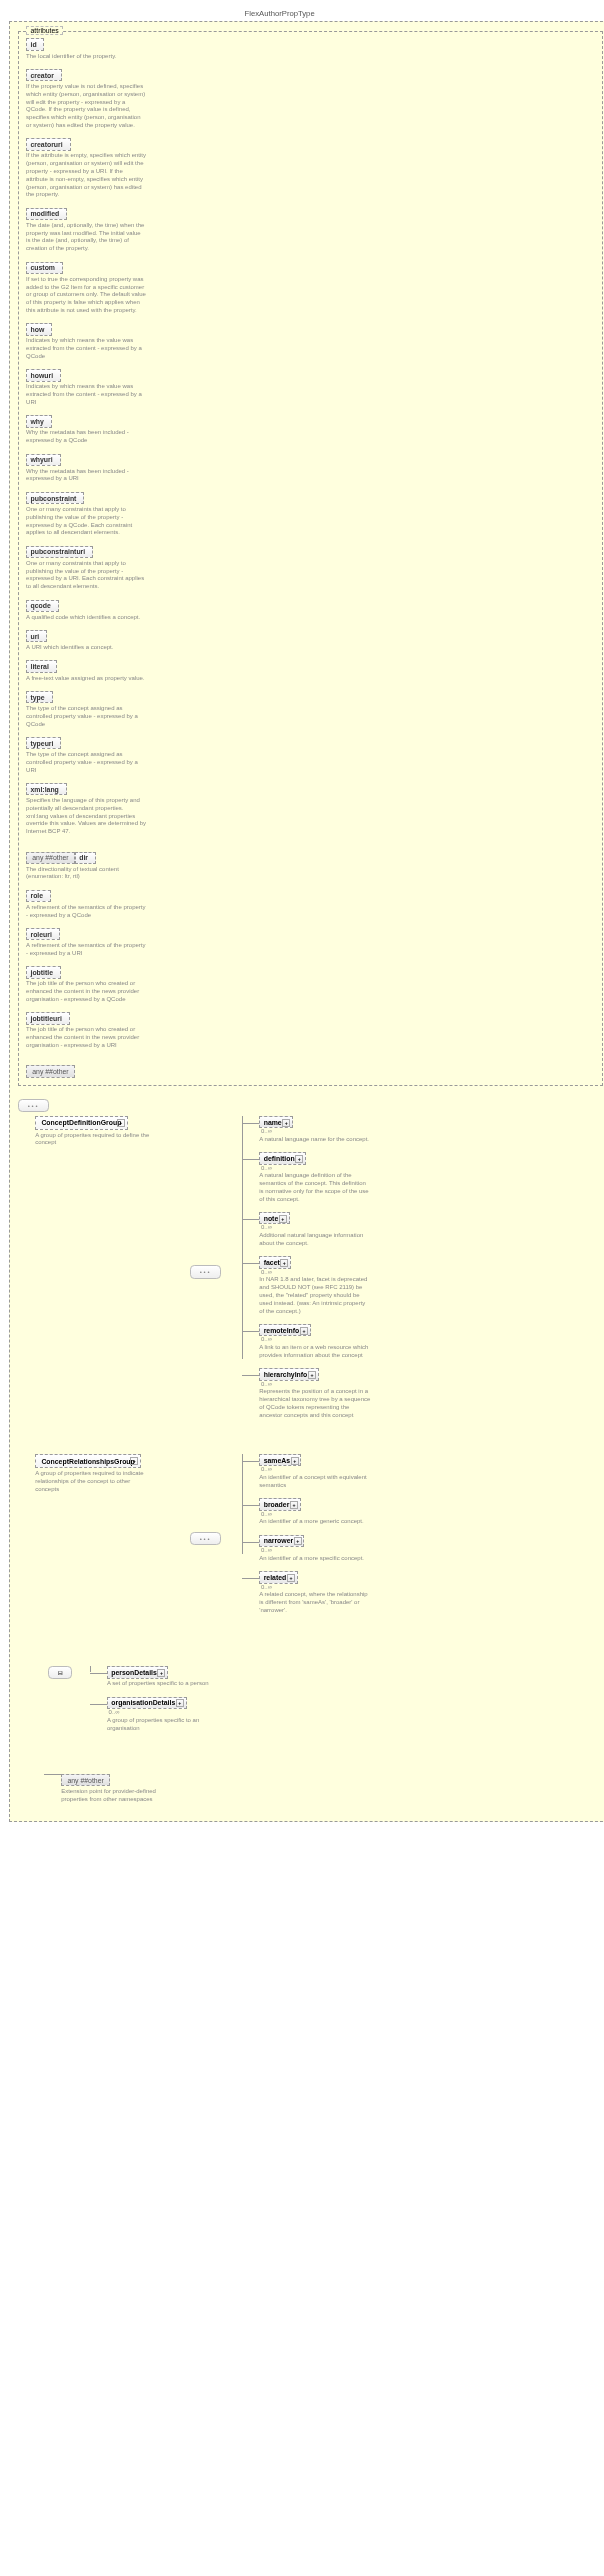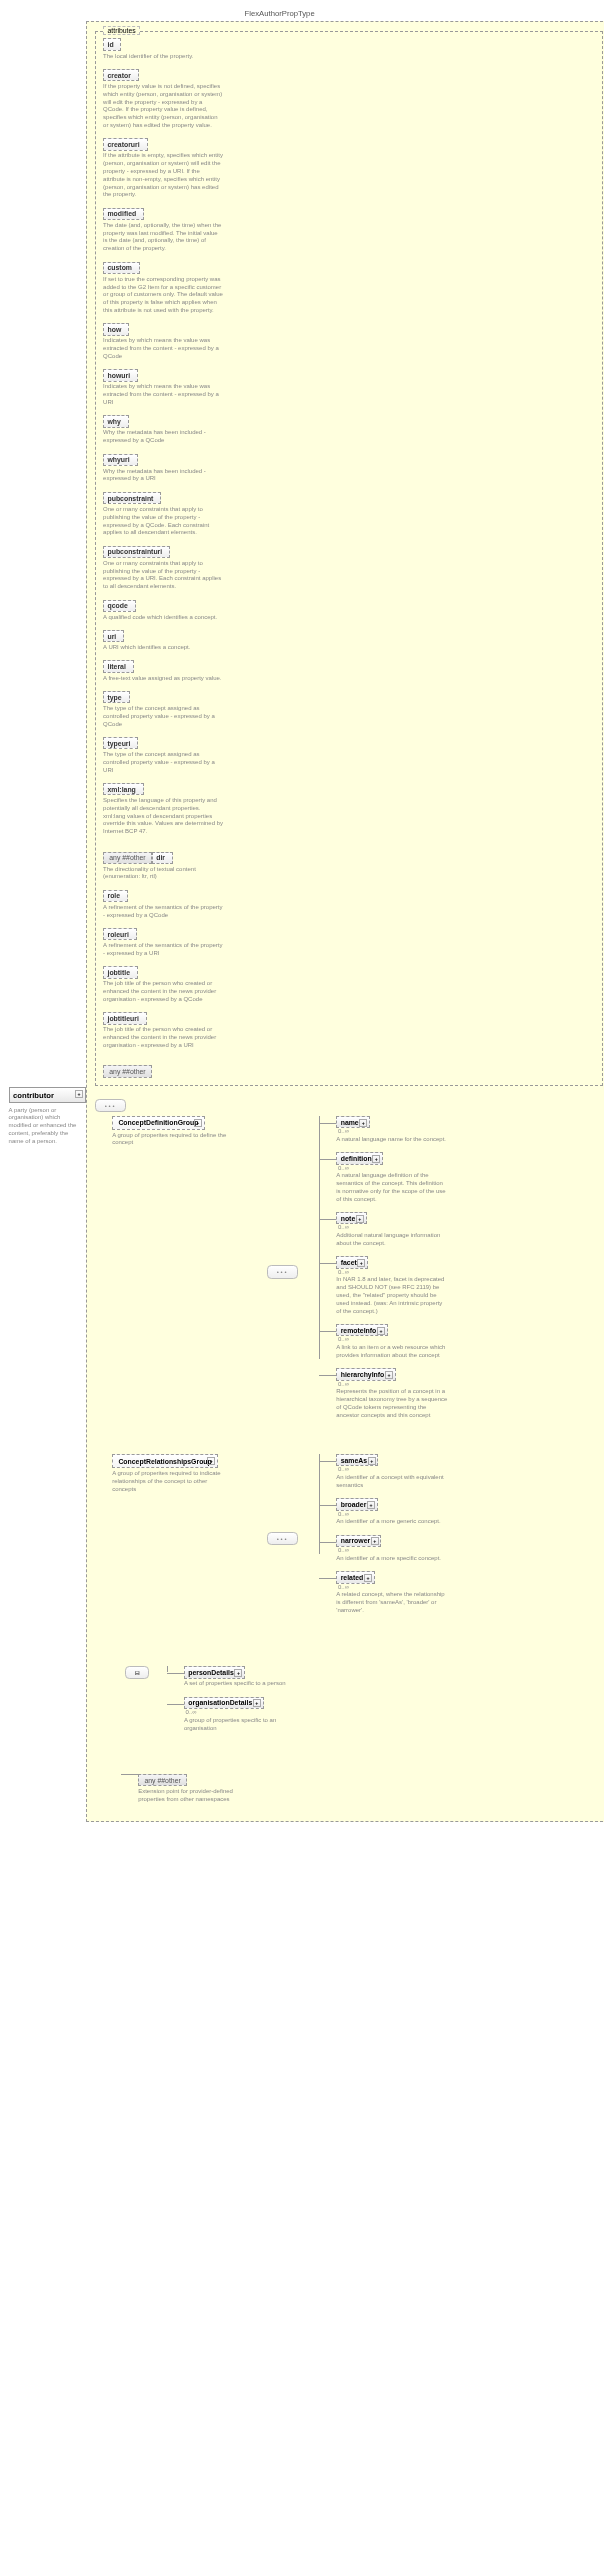--- a/index.html
+++ b/index.html
@@ -37,27 +37,20 @@
 .group-with-children{display:flex;align-items:flex-start}
 .group-lead{width:155px}
 .person-row{display:flex;align-items:flex-start;margin-top:17px}
 </style>
 </head>
 <body>
 
 <div class="root-label">FlexAuthorPropType</div>
 
 <div class="main-layout">
-<div class="left-col">
-<div class="contrib-box">
-<span>contributor</span>
-<span class="exp"></span>
-</div>
-<div class="contrib-desc">A party (person or organisation) which modified or enhanced the content, preferably the name of a person.</div>
-</div>
 
 <div class="right-col">
 <div class="yellow-box">
 
 <div class="attr-box">
 <div class="attr-label">attributes</div>
 <div id="attr-list">
             <div class="attr-item"><div class="attr-name">id</div><div class="attr-desc">The local identifier of the property.</div></div>
             <div class="attr-item"><div class="attr-name">creator</div><div class="attr-desc">If the property value is not defined, specifies which entity (person, organisation or system) will edit the property - expressed by a QCode. If the property value is defined, specifies which entity (person, organisation or system) has edited the property value.</div></div>
             <div class="attr-item"><div class="attr-name">creatoruri</div><div class="attr-desc">If the attribute is empty, specifies which entity (person, organisation or system) will edit the property - expressed by a URI. If the attribute is non-empty, specifies which entity (person, organisation or system) has edited the property.</div></div>

